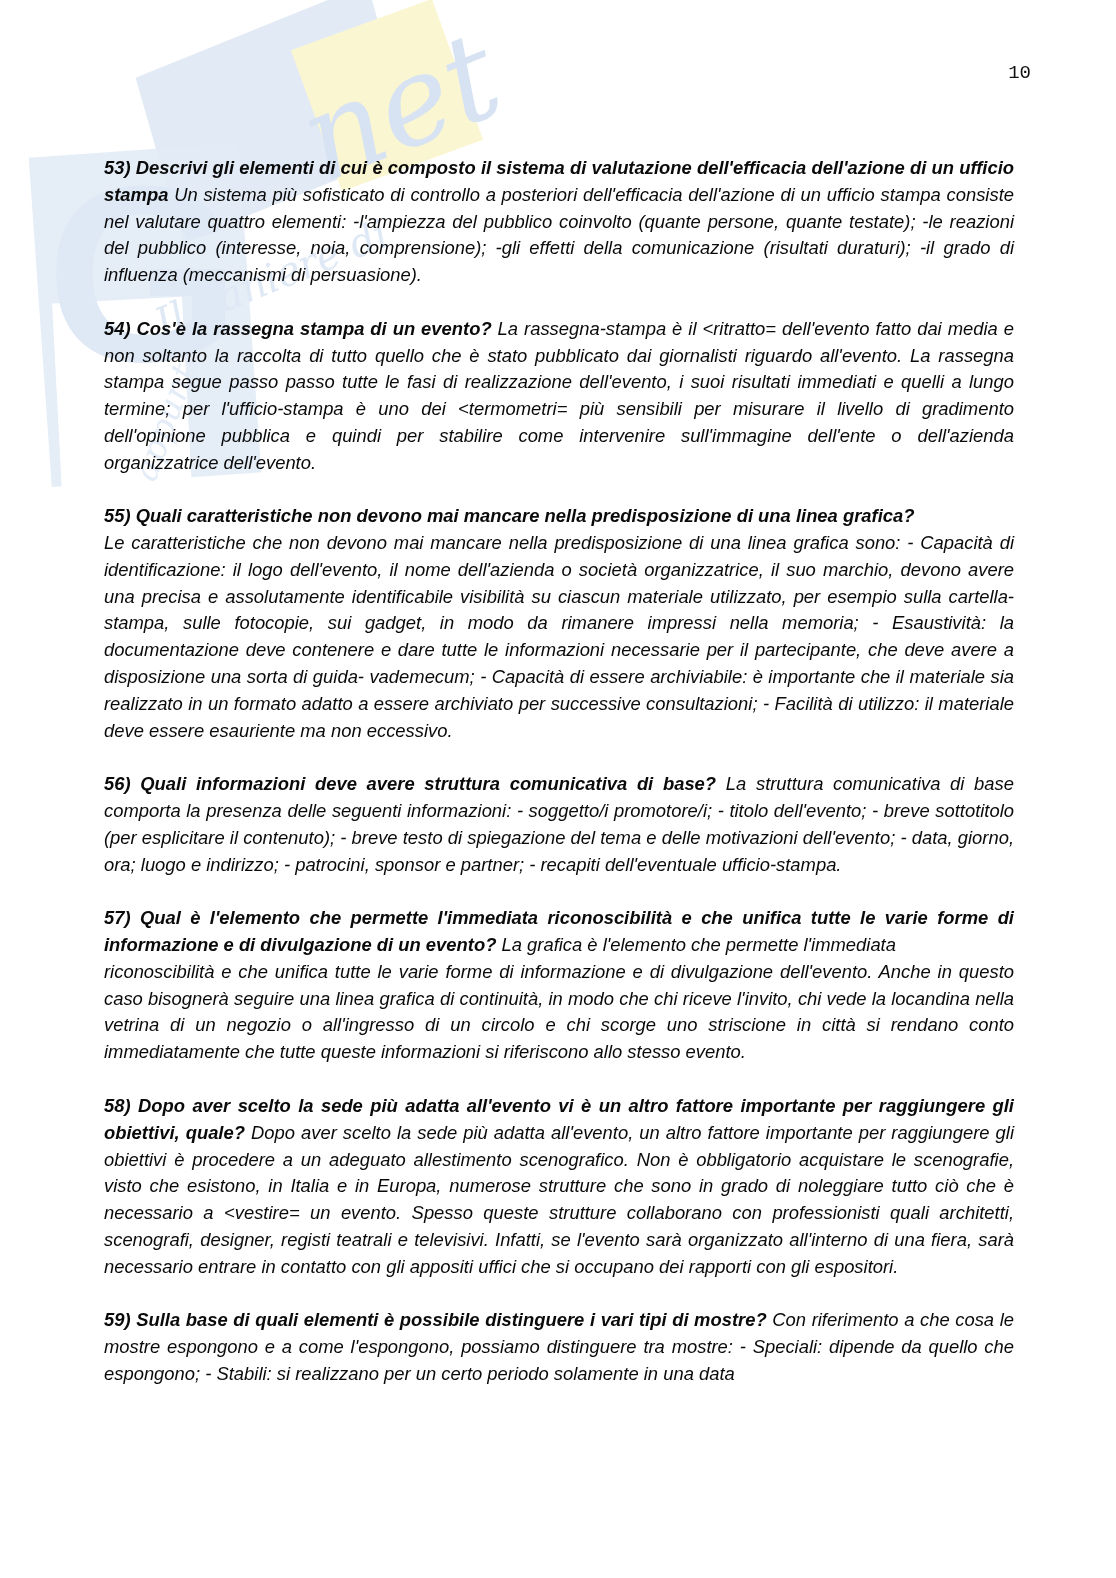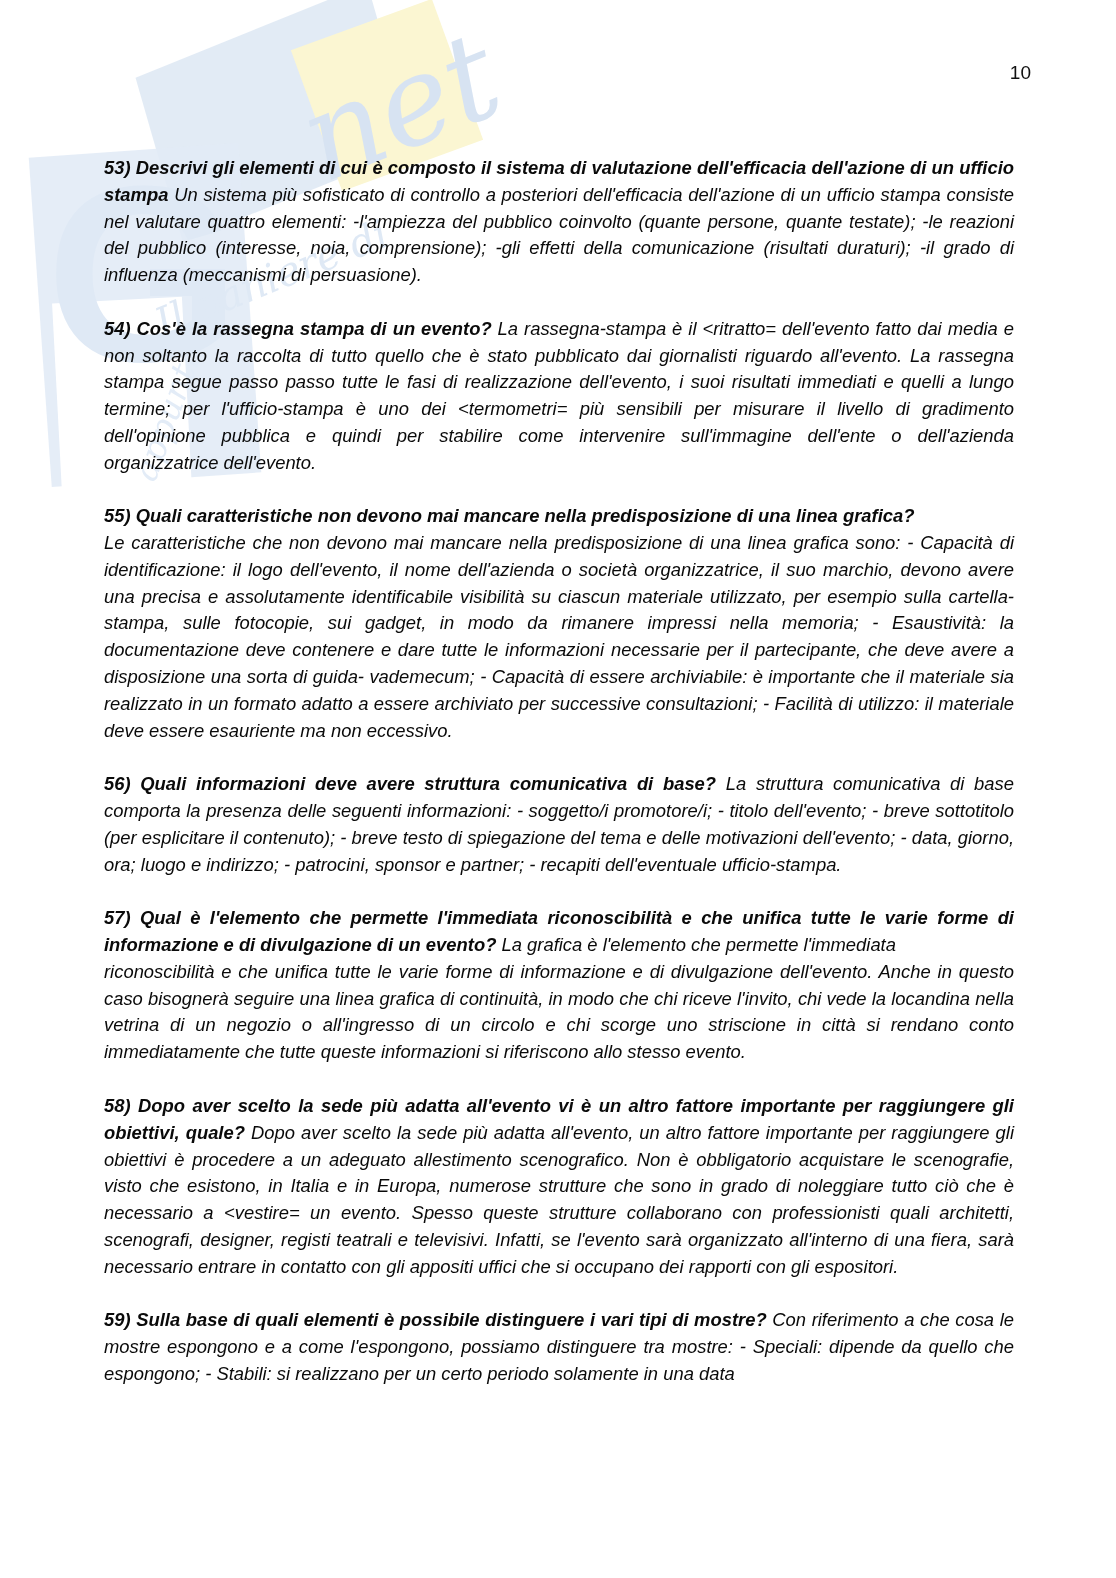--- a/index.html
+++ b/index.html
@@ -120,21 +120,21 @@
   
   .content {
     position: relative;
     z-index: 2;
   }
 
   .page-number {
     position: absolute;
     top: 62px;
     right: 85px;
-    font-family: Liberation Sans, sans-serif;
+    font-family: Liberation Mono, monospace;
     font-size: 19px;
     color: #111111;
   }
 
   .body-col {
     position: absolute;
     left: 104px;
     top: 155px;
     width: 910px;
     font-style: italic;

